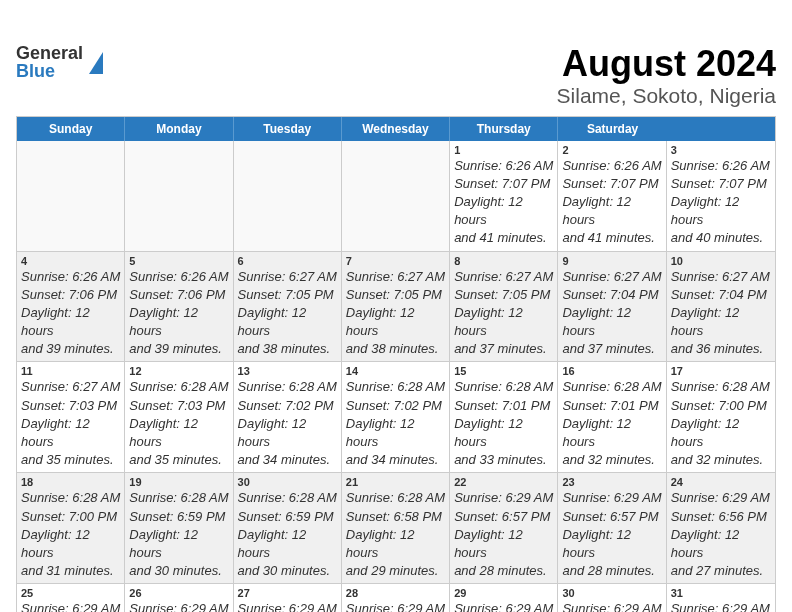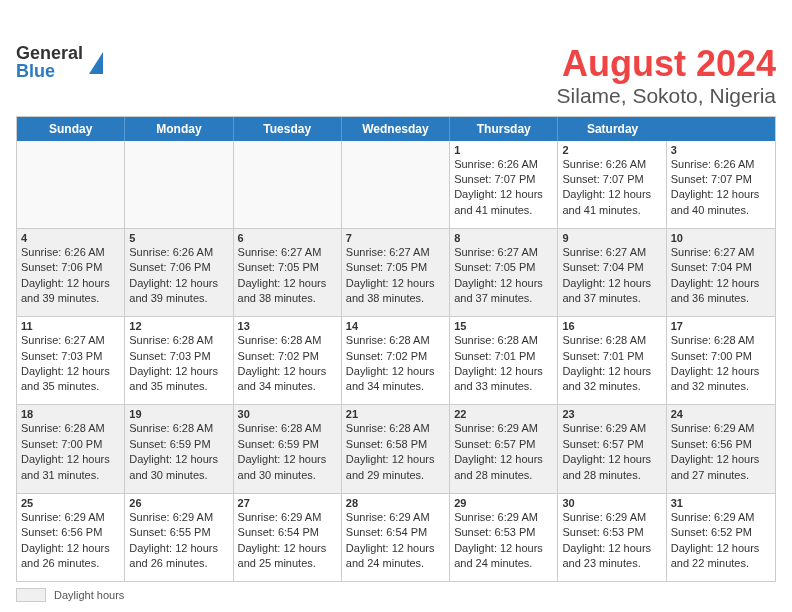--- a/index.html
+++ b/index.html
@@ -57,21 +57,21 @@
       border-bottom: 22px solid #2a7abf;
       margin-left: 2px;
       margin-top: 2px;
     }
     .title-block {
       text-align: right;
     }
     .title-month {
       font-size: 36px;
       font-weight: bold;
-      color: #ef4444;
+      color: #000000;
       line-height: 1.1;
     }
     .title-location {
       font-size: 21px;
       color: #555;
     }
     .calendar {
       flex: 1;
       display: flex;
       flex-direction: column;
@@ -114,23 +114,24 @@
     }
     .cal-cell:last-child { border-right: none; }
     .cal-cell.empty { background: #f9f9f9; }
     .cal-cell.shaded { background: #f0f0f0; }
     .day-num {
       font-size: 11px;
       font-weight: bold;
       margin-bottom: 1px;
     }
     .day-info {
-      font-size: 11px;
+      font-size: 13px;
       line-height: 1.4;
       color: #333;
+      font-style: italic;
     }
     .footer {
       display: flex;
       align-items: center;
       gap: 8px;
       padding: 6px 0 2px 0;
       font-size: 11px;
       color: #555;
     }
     .footer-box {

